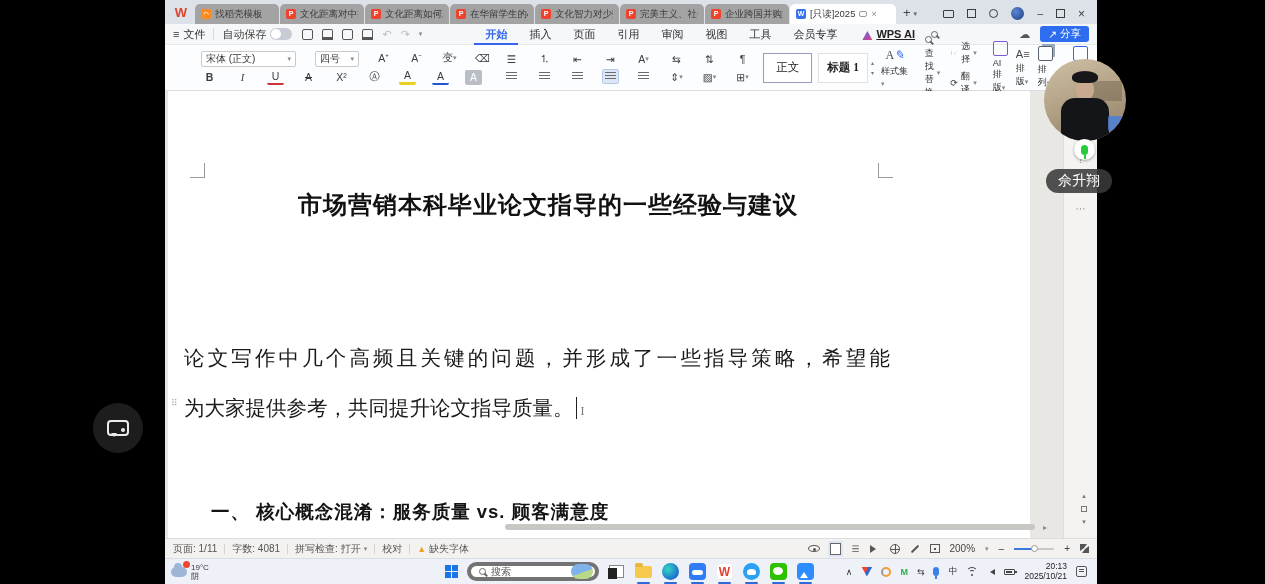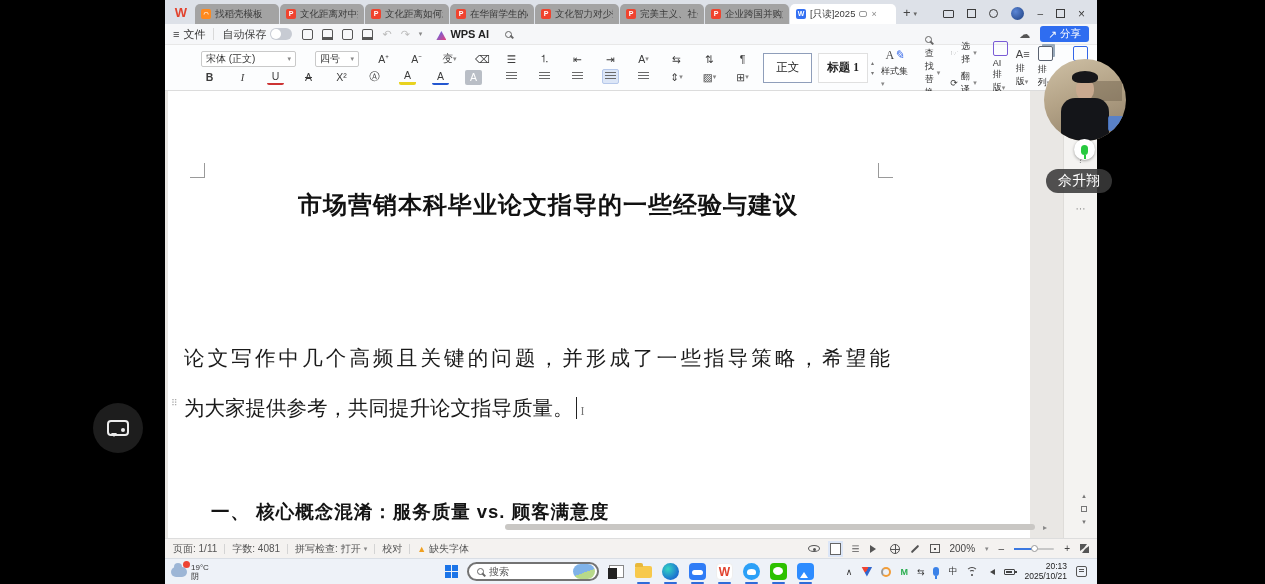--- a/index.html
+++ b/index.html
@@ -41,38 +41,38 @@
   .qicons { display:flex; gap:9px; align-items:center; margin-left:10px; }
   .qi { width:11px; height:11px; border:1px solid #555; border-radius:2px; }
   .qi.b2 { border-radius:2px 2px 0 0; border-bottom-width:3px; }
   .qi-txt { font-size:11px; color:#bbb; }
   .caret { font-size:7px; color:#888; }
   .mtabs { display:flex; gap:0; margin-left:52px; }
   .mtab { padding:0 11px; height:21px; line-height:21px; color:#2f2f2f; }
   .mtab.active { color:#3366e8; font-weight:bold; border-bottom:2px solid #3366e8; }
   .ai-logo { width:10px; height:9px; background:linear-gradient(135deg,#4a6cf7,#e4407c);
              clip-path:polygon(50% 0,100% 100%,0 100%); margin-right:4px; }
-  .mb-ai { display:flex; align-items:flex-end; margin-left:14px; font-weight:bold; color:#222; }
+  .mb-ai { display:flex; align-items:flex-end; margin-left:14px; font-weight:bold; color:#222;text-decoration:underline; }
   .i-mag { width:7px; height:7px; border:1.5px solid #666; border-radius:50%; position:relative; display:inline-block; }
   .i-mag::after { content:""; position:absolute; width:4px; height:1.5px; background:#666; transform:rotate(45deg); right:-3px; bottom:-1px; }
   .mb-right { margin-left:auto; display:flex; align-items:center; gap:10px; }
   .share-btn { background:#2f6df0; color:#fff; height:16px; border-radius:3px; padding:0 8px; font-size:10.5px;
                display:flex; align-items:center; gap:3px; }
 
   
   .ribbon { height:46px; background:#fcfdfe; border-bottom:1px solid #dcdcdc; display:flex; align-items:center; padding:0 4px 0 30px; }
   .rgroup { display:flex; align-items:center; height:40px; padding:0 6px; }
   .rsep { width:1px; height:32px; background:#e3e3e3; }
   .rbtn { display:flex; flex-direction:column; align-items:center; justify-content:center; gap:2px;
           font-size:9px; color:#333; padding:0 4px; }
   .rbig { width:15px; height:15px; border:1px solid #5a6270; border-radius:2px; }
   .rbig.paste { border-radius:2px; background:linear-gradient(#fff,#fff) padding-box; border-color:#33539e; }
   .rcol { display:flex; flex-direction:column; gap:4px; margin-left:4px; }
   .rrows { display:flex; flex-direction:column; gap:3px; }
-  .rrow { display:flex; align-items:center; gap:16px; }
+  .rrow { display:flex; gap:16px; }
   .fsel { border:1px solid #c9c9c9; background:#fff; border-radius:2px; height:16px; font-size:10px; color:#333;
           display:flex; align-items:center; justify-content:space-between; padding:0 4px; }
   .sbtn { min-width:17px; height:15px; display:flex; align-items:center; justify-content:center; font-size:10.5px; color:#3c3c3c; border-radius:2px; }
   .sbtn.sel { background:#dce6f7; border:1px solid #b6c8ea; }
   .sbtn b { font-size:10.5px; } .sbtn i { font-family:"Liberation Serif", serif; }
   .u-red { border-bottom:2px solid #c33; line-height:9px; }
   .u-blu { border-bottom:2px solid #2256d0; line-height:9px; }
   .hl-yel { border-bottom:3px solid #e8d21f; line-height:9px; }
   .a-shade { background:#b9bec6; color:#fff; padding:0 2px; }
   .i-lines { width:11px; height:9px; background:repeating-linear-gradient(#6a6a6a 0 1px, transparent 1px 3px); }
@@ -139,21 +139,21 @@
   .taskbar { position:absolute; left:0; bottom:0; width:100%; height:26px; background:#eef2f8; border-top:1px solid #d9dee5;
              display:flex; align-items:center; }
   .weather { display:flex; align-items:center; gap:4px; padding-left:6px; }
   .w-cloud { width:16px; height:10px; background:#9db6d6; border-radius:6px; position:relative; }
   .w-cloud::before { content:""; position:absolute; left:3px; top:-4px; width:8px; height:8px; background:#9db6d6; border-radius:50%; }
   .w-badge { position:absolute; right:-3px; top:-6px; width:7px; height:7px; border-radius:50%; background:#e43; }
   .w-txt { font-size:8px; color:#333; line-height:9px; }
   .centerbar { position:absolute; left:280px; display:flex; align-items:center; gap:8px; height:26px; }
   .win { width:14px; height:14px; display:grid; grid-template-columns:6px 6px; grid-template-rows:6px 6px; gap:1px; }
   .win i { background:#1b74e8; }
-  .searchpill { width:132px; height:19px; border-radius:10px; background:#fff; border:2px solid #737373;
+  .searchpill { width:132px; height:19px; border-radius:10px; background:#fff; border:4px solid #737373;
                 display:flex; align-items:center; gap:5px; padding:0 2px 0 8px; font-size:10px; color:#555; }
   .s-img { margin-left:auto; width:22px; height:15px; border-radius:8px; background:linear-gradient(160deg,#7fb2e8 55%,#b7d98a 55%); }
   .task-app { position:relative; width:19px; height:19px; border-radius:4px; display:flex; align-items:center; justify-content:center; }
   .task-app .ind { position:absolute; bottom:-3px; left:6px; width:7px; height:2px; border-radius:1px; background:#9aa0a6; }
   .task-app.on .ind { left:3px; width:13px; background:#2f6bd8; }
   .tv { width:15px; height:13px; background:#fff; border:1px solid #888; position:relative; }
   .tv::after { content:""; position:absolute; left:-2px; top:2px; width:9px; height:11px; background:#222; }
   .folder { width:17px; height:12px; background:#f7c94c; border-radius:2px; position:relative; }
   .folder::before { content:""; position:absolute; left:0; top:-3px; width:8px; height:4px; background:#e8b83a; border-radius:2px 2px 0 0; }
   .edge { width:17px; height:17px; border-radius:50%; background:radial-gradient(circle at 35% 35%, #35d6c4, #1b6fd0 70%); }
@@ -274,20 +274,30 @@
     <span class="toggle"></span>
     <div class="qicons">
       <span class="qi"></span>
       <span class="qi b2"></span>
       <span class="qi"></span>
       <span class="qi b2"></span>
       <span class="qi-txt">↶</span>
       <span class="qi-txt">↷</span>
       <span class="caret">▾</span>
     </div>
+    <div class="mtabs">
+      <span class="mtab active">开始</span>
+      <span class="mtab">插入</span>
+      <span class="mtab">页面</span>
+      <span class="mtab">引用</span>
+      <span class="mtab">审阅</span>
+      <span class="mtab">视图</span>
+      <span class="mtab">工具</span>
+      <span class="mtab">会员专享</span>
+    </div>
     <div class="mb-ai">
       <span class="ai-logo"></span>
       <span>WPS AI</span>
     </div>
     <span class="i-mag" style="margin-left:16px"></span>
     <div class="mb-right">
       <span style="color:#555;font-size:11px;">☁</span>
       <div class="share-btn">
         <span>↗</span>
         <span>分享</span>

